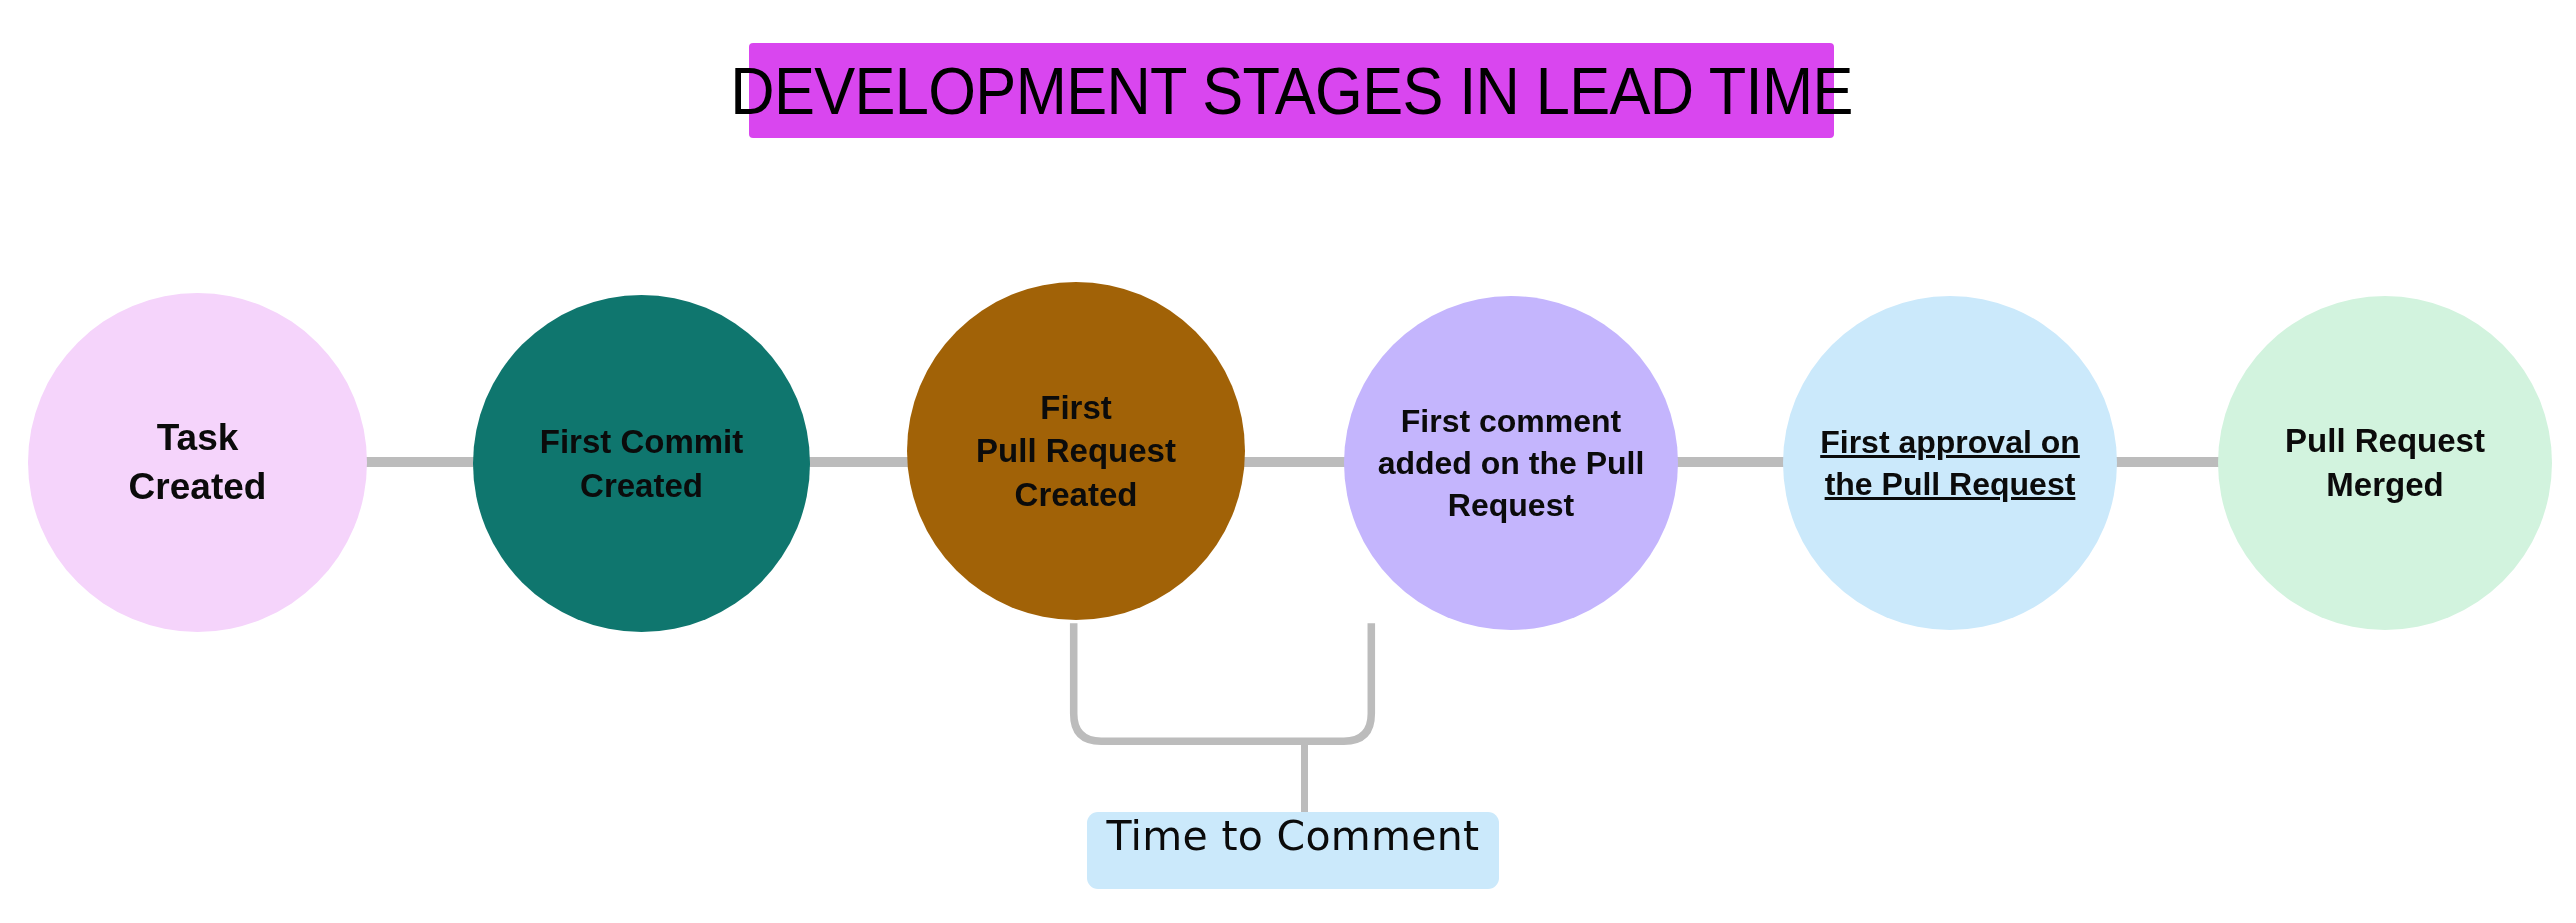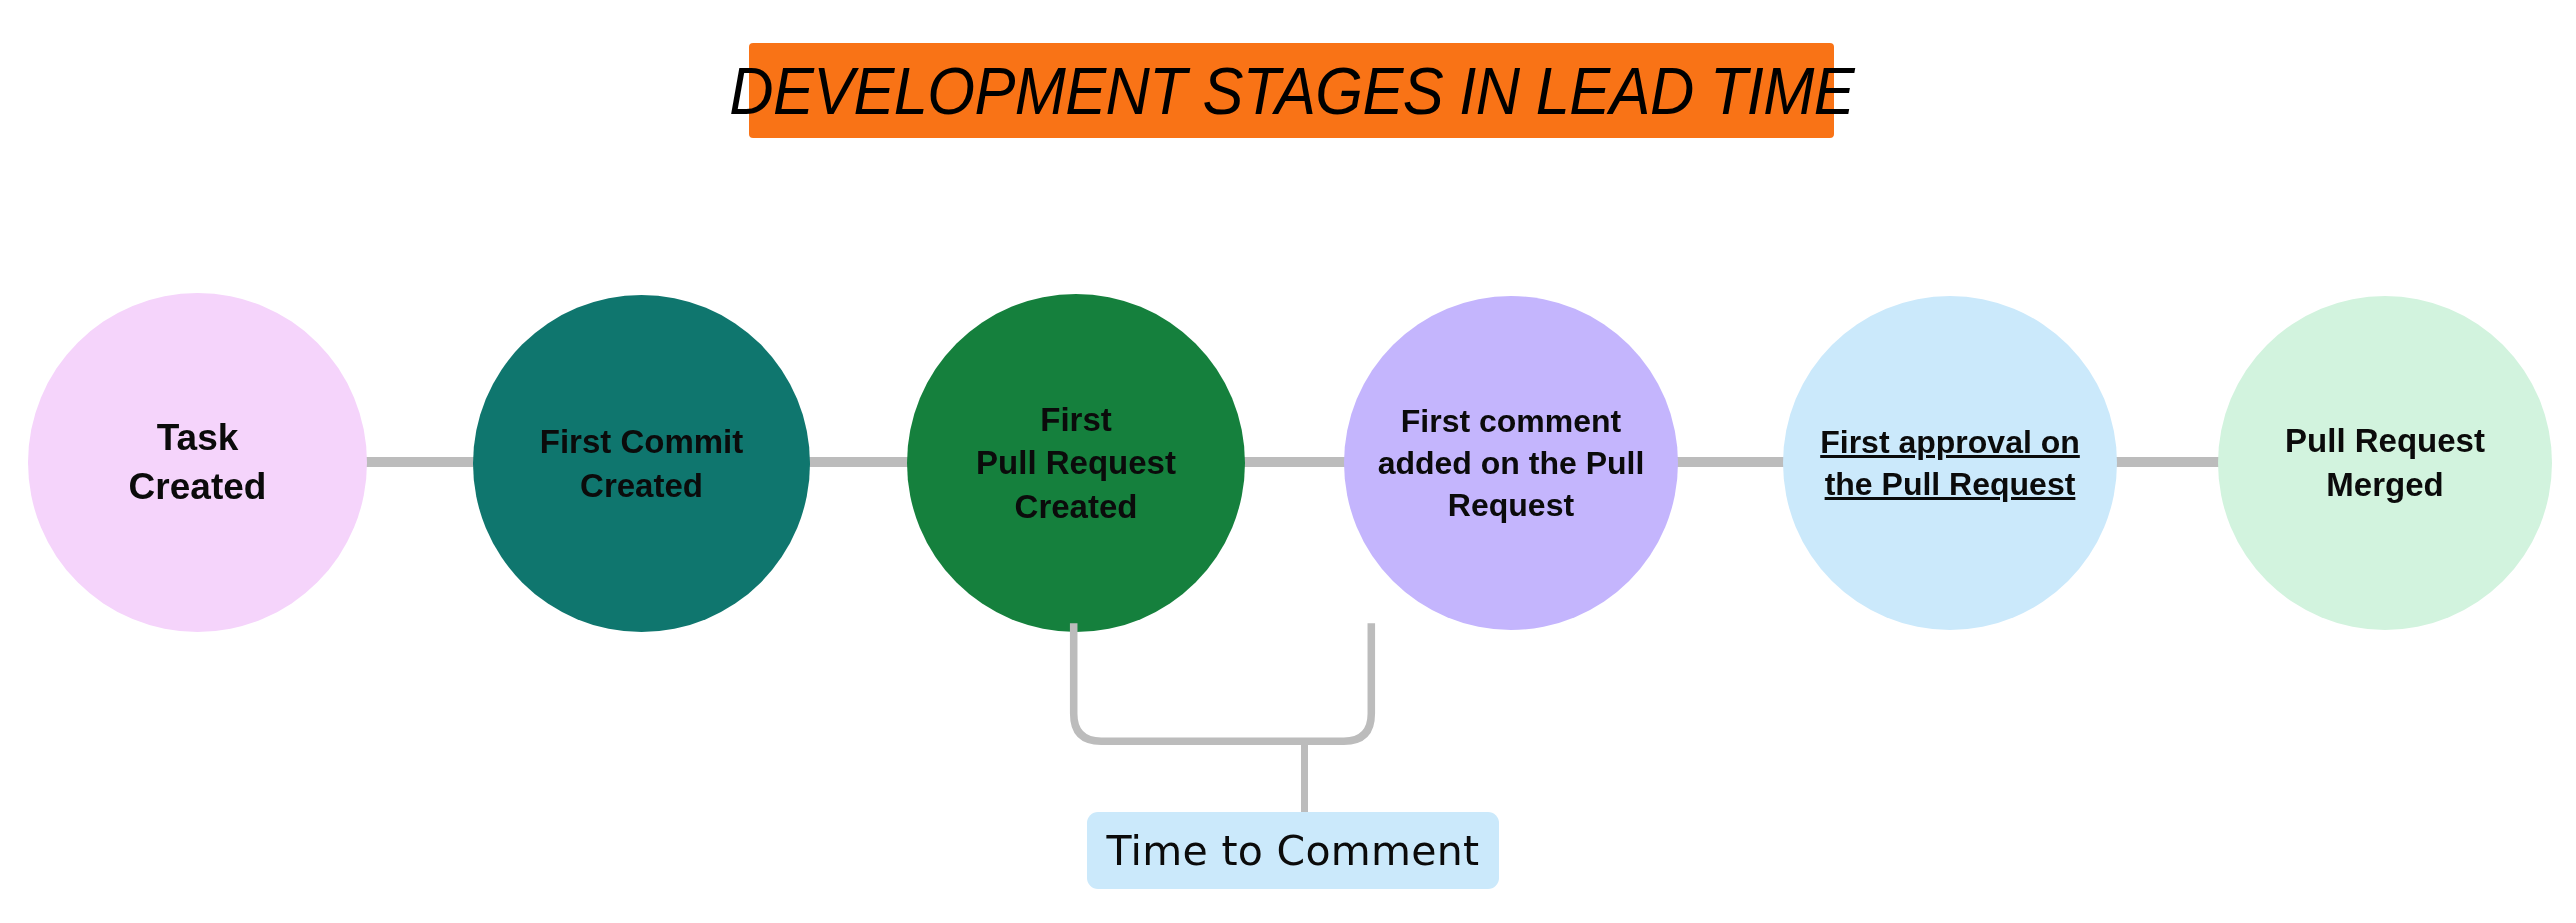--- a/index.html
+++ b/index.html
@@ -81,58 +81,57 @@
     background:#bcbcbc;
   }
 
   .callout{
     position:absolute;
     left:1087px; top:812px;
     width:412px; height:77px;
     background:#cbe9fb;
     border-radius:11px;
     display:flex;
-    align-items:center;
     justify-content:center;
   }
   .callout .callout-text{
     font-family:"DejaVu Sans", sans-serif;
     font-size:41px;
     font-weight:400;
     color:#0b0b0b;
     white-space:nowrap;
     letter-spacing:0.3px;
   }
 </style>
 </head>
 <body style="background: rgb(255, 255, 255);">
 
 <div id="stage">
 
-  <div class="title-banner" style="background: #f97316; font-style: italic;">
+  <div class="title-banner" style="background: #d946ef;">
     <span class="title-text" style="color: rgb(0, 0, 0);">DEVELOPMENT STAGES IN LEAD TIME</span>
   </div>
 
   <div class="rail" style="left: 364px; width: 111px; background: rgb(188, 188, 188);"></div>
   <div class="rail" style="left: 806px; width: 103px; background: rgb(188, 188, 188);"></div>
   <div class="rail" style="left: 1241px; width: 107px; background: rgb(188, 188, 188);"></div>
   <div class="rail" style="left: 1676px; width: 109px; background: rgb(188, 188, 188);"></div>
   <div class="rail" style="left: 2113px; width: 109px; background: rgb(188, 188, 188);"></div>
 
   <div class="node n-start" style="width: 339px; height: 339px; left: 28px; top: 293px; background: rgb(245, 212, 251);">
     <span class="node-label" style="font-size: 37px;">Task
 Created</span>
   </div>
 
   <div class="node n-mid" style="width: 337px; height: 337px; left: 473px; top: 295px; background: #0f766e;">
     <span class="node-label" style="font-size: 33px;">First Commit
 Created</span>
   </div>
 
-  <div class="node n-mid" style="width: 338px; height: 338px; left: 907px; top: 294px; background: #15803d;">
+  <div class="node n-mid" style="width: 338px; height: 338px; left: 907px; top: 282px; background: #a16207;">
     <span class="node-label" style="font-size: 33px;">First
 Pull Request
 Created</span>
   </div>
 
   <div class="node n-mid" style="width: 334px; height: 334px; left: 1344px; top: 296px; background: #c4b5fd;">
     <span class="node-label" style="font-size: 32px;">First comment
 added on the Pull
 Request</span>
   </div>

